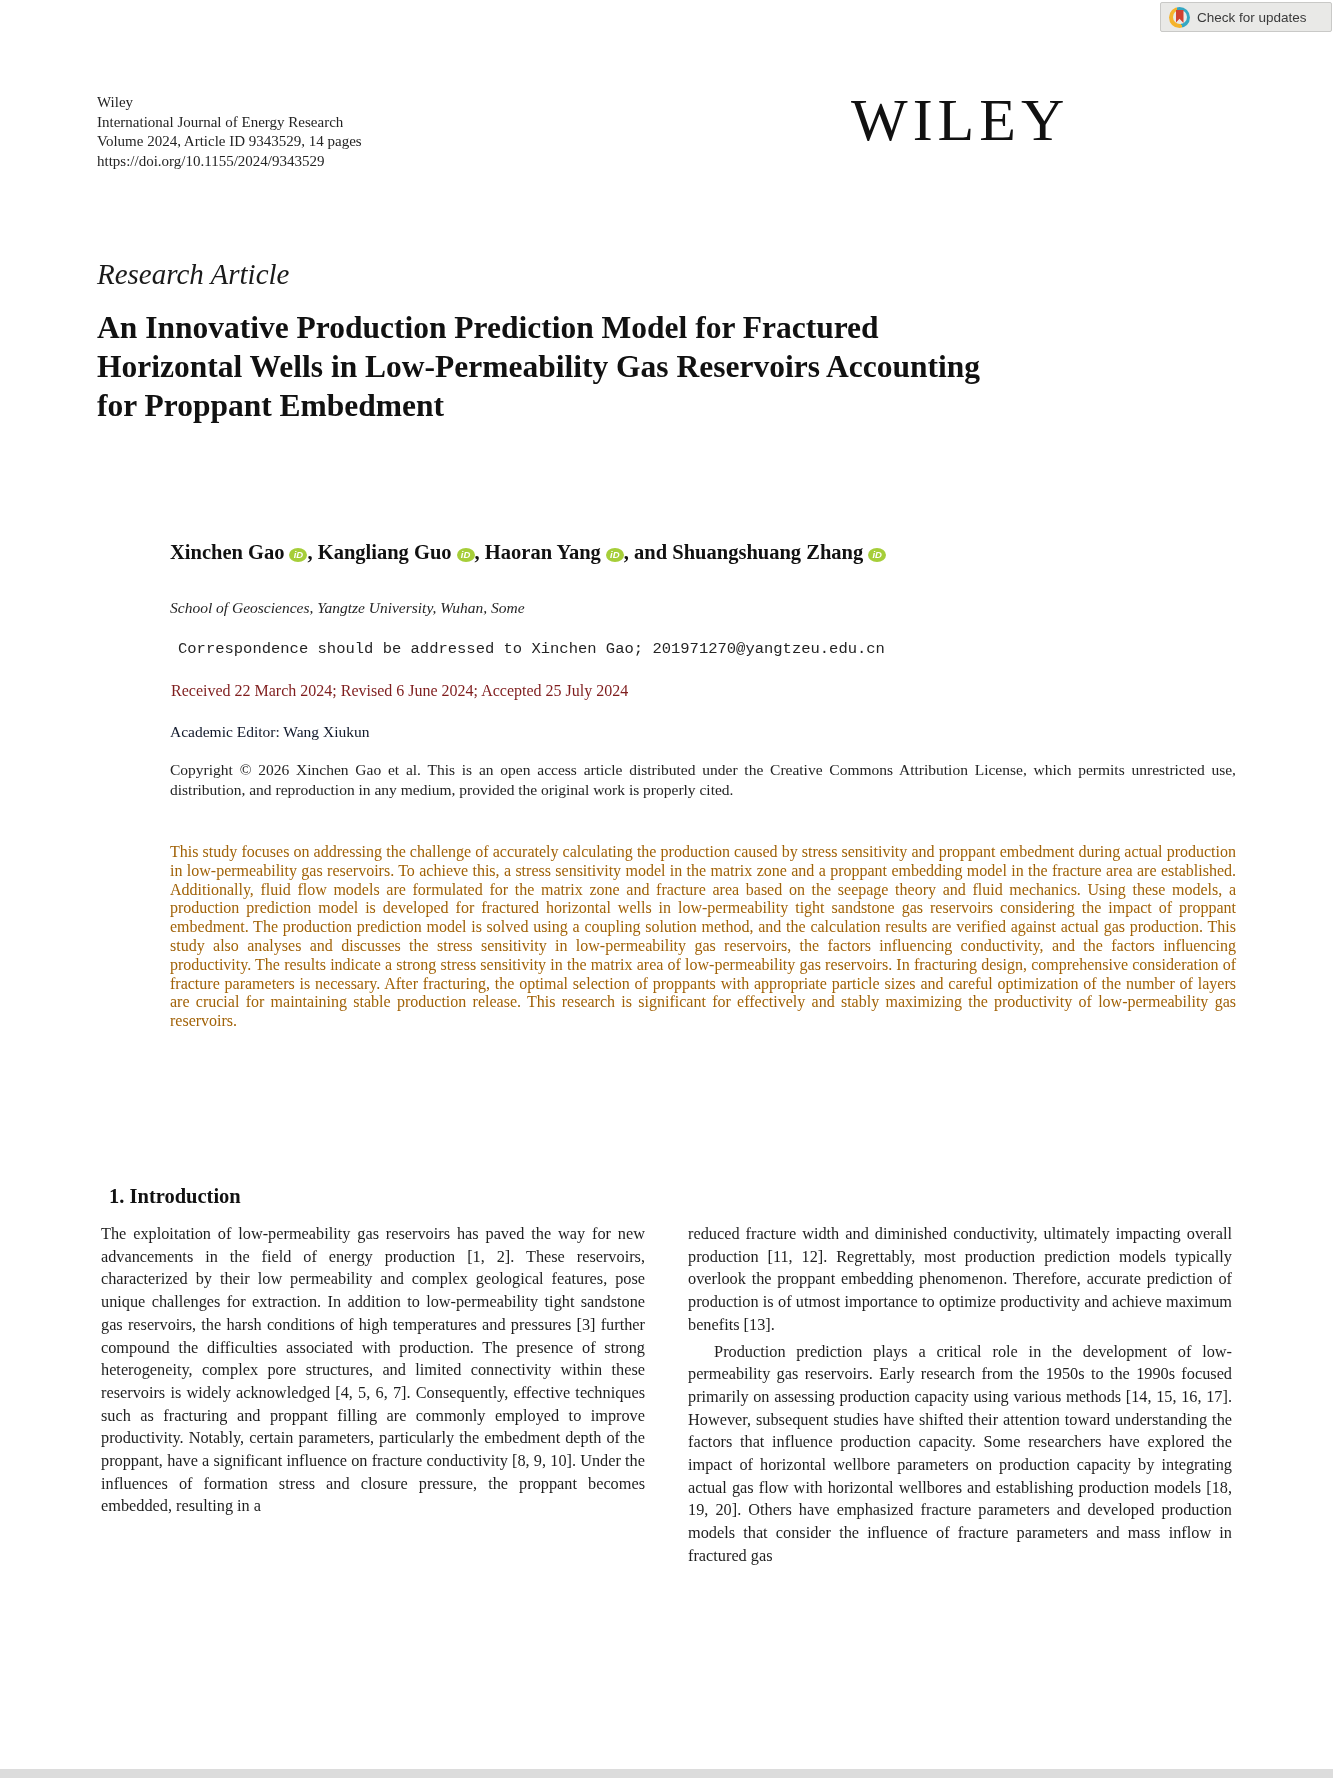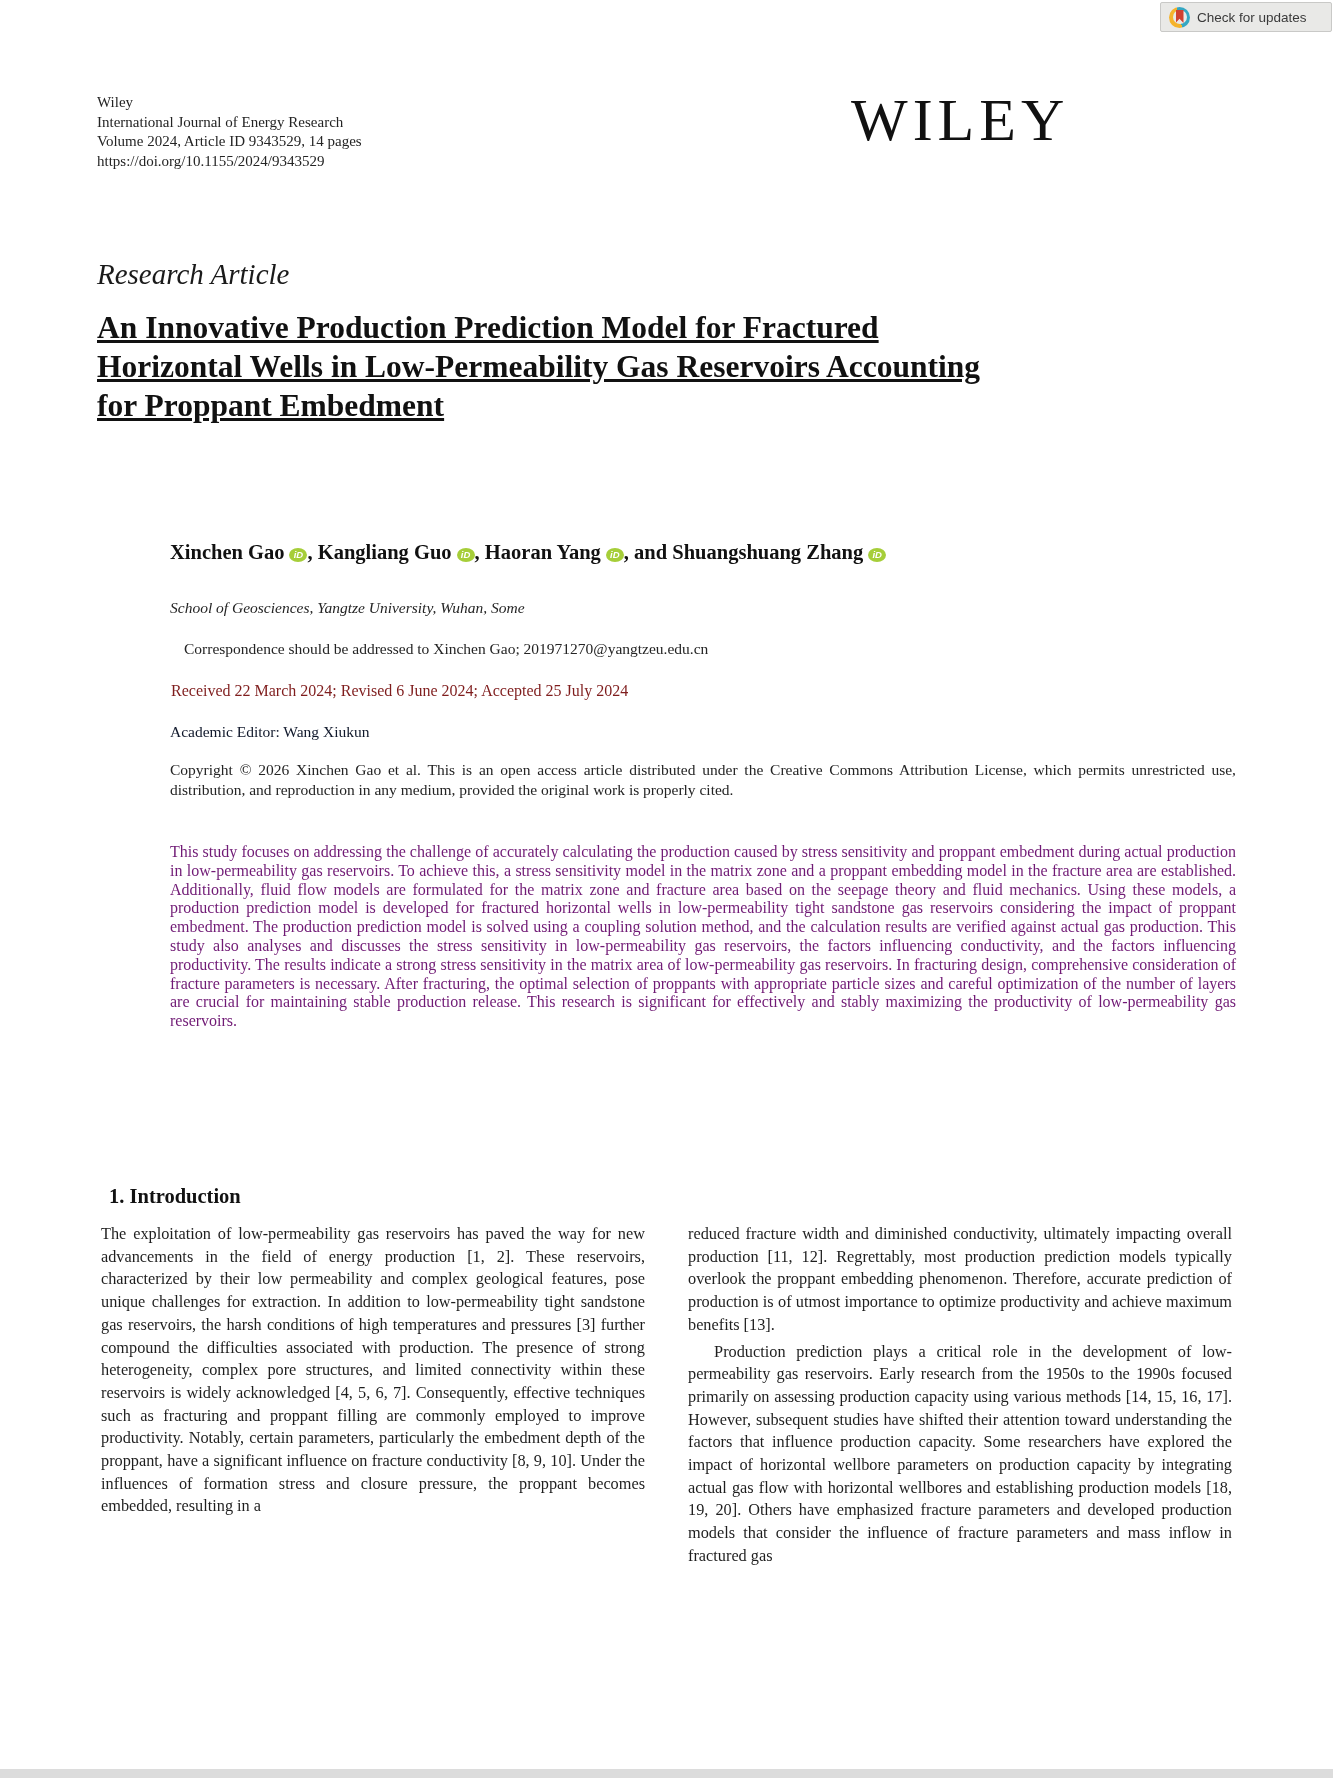--- a/index.html
+++ b/index.html
@@ -20,33 +20,33 @@
 
   
   .journal-info{position:absolute;left:97px;top:93px;font-size:15px;line-height:19.5px;color:#242424;}
   .doi-link{display:block;}
   .wiley-logo{position:absolute;left:851px;top:90px;font-size:60px;line-height:60px;
     letter-spacing:5px;color:#111;font-family:"Liberation Serif",serif;}
 
   
   .kind{position:absolute;left:97px;top:258px;font-size:29px;font-style:italic;color:#1a1a1a;}
   .title{position:absolute;left:97px;top:308px;width:885px;font-size:31.5px;line-height:39px;
-    font-weight:700;color:#111;text-decoration:underline;}
+    font-weight:700;color:#111;}
   .authors{position:absolute;left:170px;top:541px;width:1000px;font-size:20.5px;font-weight:700;color:#111;}
   .orcid{display:inline-flex;align-items:center;justify-content:center;width:18px;height:14px;
     border-radius:50%;background:#a6ce39;color:#fff;font-family:"Liberation Sans",sans-serif;
     font-size:9.5px;font-weight:700;font-style:italic;margin-left:5px;vertical-align:1px;cursor:pointer;}
   .affiliation{position:absolute;left:170px;top:599px;font-size:15.5px;font-style:italic;color:#242424;}
-  .correspondence{position:absolute;left:184px;top:640px;font-size:15.5px;color:#242424;}
+  .correspondence{position:absolute;left:178px;top:640px;font-size:15.5px;color:#242424;font-family:Liberation Mono, monospace;}
   .history{position:absolute;left:171px;top:682px;font-size:16px;color:#7f1d1d;}
   .editor{position:absolute;left:170px;top:723px;font-size:15.5px;color:#0f172a;}
   .copyright{position:absolute;left:170px;top:760px;width:1066px;font-size:15.5px;line-height:19.5px;
     text-align:justify;color:#242424;}
   .abstract{position:absolute;left:170px;top:843px;width:1066px;font-size:16px;line-height:18.8px;
-    text-align:justify;color:#701a75;hyphens:auto;}
+    text-align:justify;color:#a16207;hyphens:auto;}
 
   
   .intro-heading{position:absolute;left:97px;top:1173px;font-size:20.5px;font-weight:700;color:#111;}
   .col{position:absolute;top:1219px;width:552px;font-size:16.3px;line-height:22.7px;
     text-align:justify;color:#1e1e1e;hyphens:auto;}
   .col-left{left:97px;}
   .col-right{left:684px;}
   .col p{margin:4px;}
   .col p.indent{text-indent:1.6em;}
 

